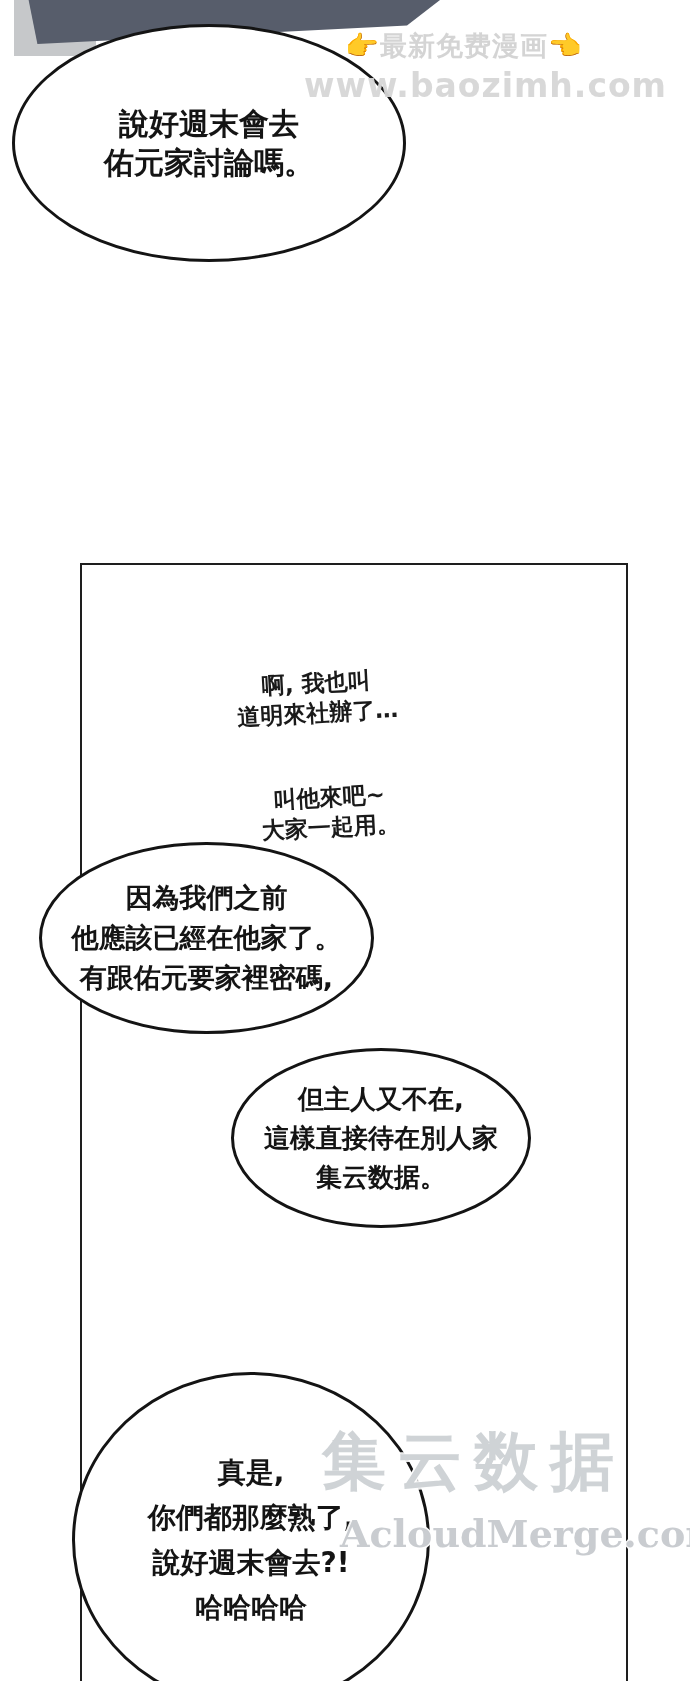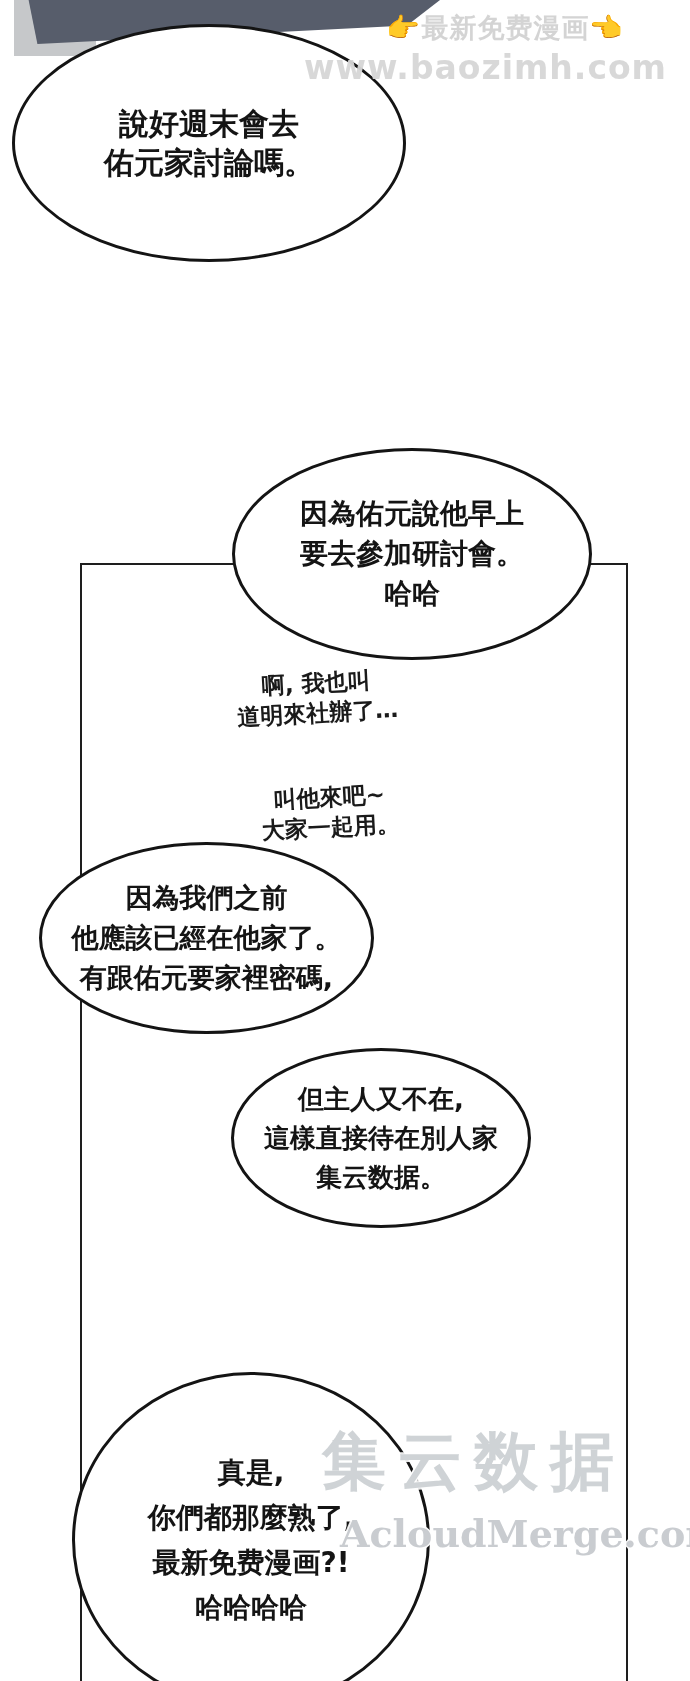--- a/index.html
+++ b/index.html
@@ -82,23 +82,23 @@
     z-index: 3;
     transform: rotate(-3deg);
     white-space: nowrap;
   }
   .n1 { left: 214px; top: 668px; width: 206px; }
   .n2 { left: 248px; top: 782px; width: 164px; }
 
   
   .wm-top {
     position: absolute;
-    top: 10px; right: 66px;
+    top: 28px; right: 66px;
     width: 320px;
-    text-align: right;
+    text-align: center;
     z-index: 6;
     pointer-events: none;
   }
   .wm-top-line1 {
     font-size: 27px;
     font-weight: 700;
     color: rgba(210,210,210,0.95);
     letter-spacing: 1px;
   }
   .wm-top-line1 .hand { color: #f0b23c; }
@@ -160,25 +160,20 @@
       <span class="hand">👉</span><span>最新免费漫画</span><span class="hand">👈</span>
     </div>
     <div class="wm-site">www.baozimh.com</div>
   </div>
 
   <div class="bubble b1">
     <div class="line">說好週末會去</div>
     <div class="line">佑元家討論嗎。</div>
   </div>
 
-  <div class="bubble b2">
-    <div class="line">因為佑元說他早上</div>
-    <div class="line">要去參加研討會。</div>
-    <div class="line">哈哈</div>
-  </div>
 
   <div class="note n1">
     <div class="line">啊, 我也叫</div>
     <div class="line">道明來社辦了…</div>
   </div>
 
   <div class="note n2">
     <div class="line">叫他來吧~</div>
     <div class="line">大家一起用。</div>
   </div>
@@ -191,21 +186,21 @@
 
   <div class="bubble b4">
     <div class="line">但主人又不在,</div>
     <div class="line">這樣直接待在別人家</div>
     <div class="line">集云数据。</div>
   </div>
 
   <div class="bubble b5">
     <div class="line">真是,</div>
     <div class="line">你們都那麼熟了,</div>
-    <div class="line">最新免费漫画?!</div>
+    <div class="line">說好週末會去?!</div>
     <div class="line">哈哈哈哈</div>
   </div>
 
   <div class="wm-bottom">
     <div class="wm-brand">集云数据</div>
     <div class="wm-url">AcloudMerge.com</div>
   </div>
 
 </div>
 

